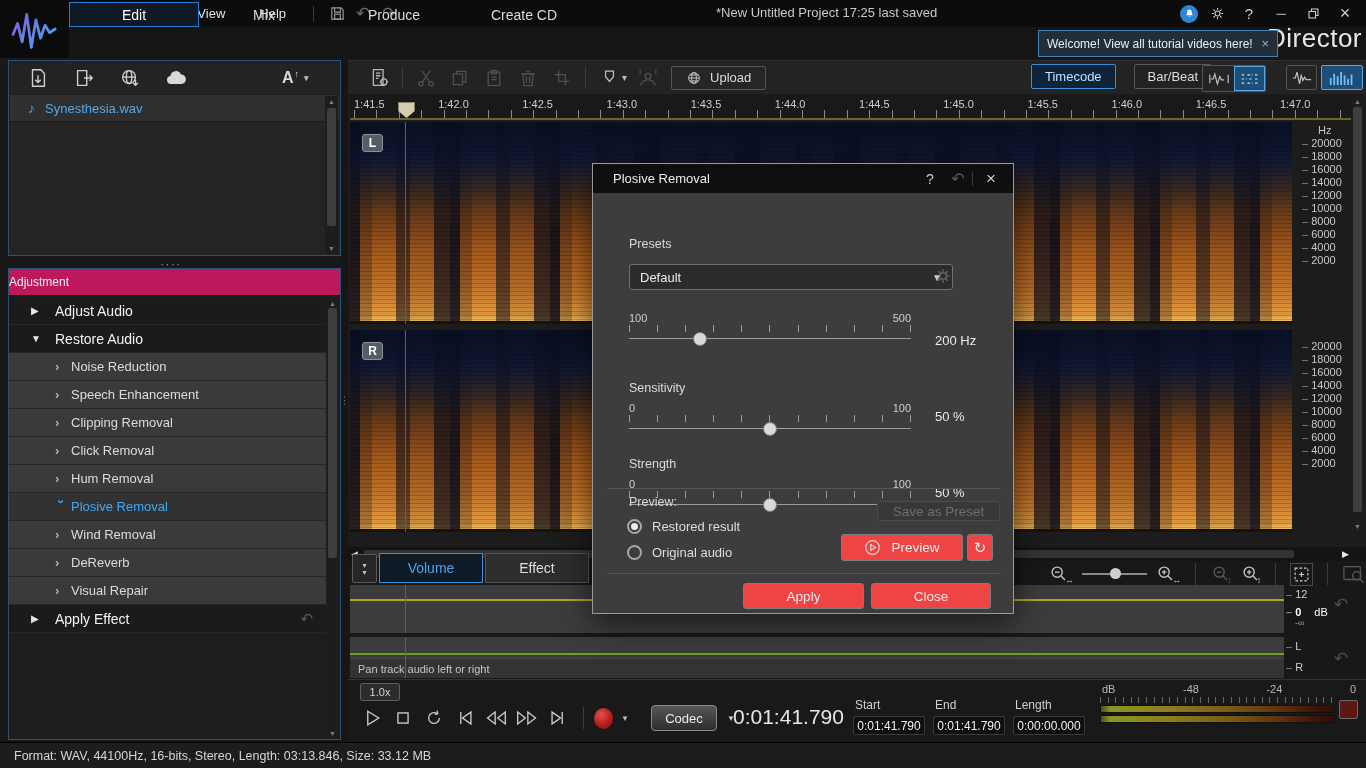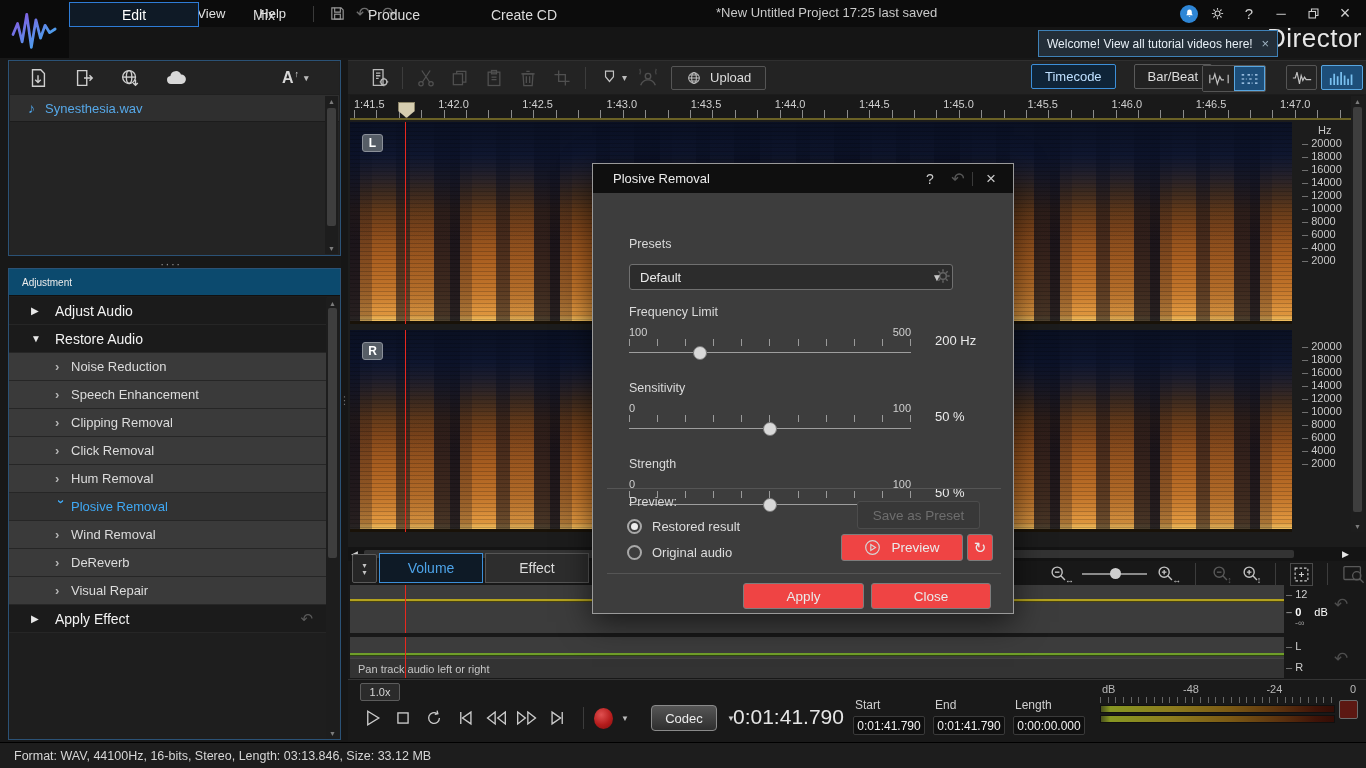--- a/index.html
+++ b/index.html
@@ -54,21 +54,21 @@
   .media-list{position:absolute;left:10px;top:95px;width:329px;height:160px;background:#242424}
   .media-item{height:27px;display:flex;align-items:center;gap:10px;padding-left:18px;background:#2f2f2f;border-bottom:1px solid #1c1c1c}
   .media-item .fname{color:#56a8e8;font-size:13px}
   .note{color:#4da3e8;font-size:14px}
   .vscroll{position:absolute;width:13px;background:#1d1d1d;display:flex;flex-direction:column;align-items:center;justify-content:space-between;padding:1px 0}
   .vscroll .thumb{position:absolute;left:2px;width:9px;background:#3e3e3e;border-radius:2px}
   .scr-ar{font-size:7px;color:#7c7c7c;line-height:9px}
   .dots-h{position:absolute;left:160px;top:256px;color:#8a8a8a;font-size:13px;letter-spacing:1px}
 
   .adj-box{position:absolute;left:8px;top:268px;width:333px;height:472px;border:1px solid #2b5276;background:#1e1e1e}
-  .adj-head{height:27px;display:flex;align-items:center;padding-left:13px;font-size:10px;color:#ececec;background:#0c4a6e;border-bottom:1px solid #111}
+  .adj-head{height:27px;display:flex;align-items:center;font-size:12px;color:#ececec;background:#be185d;border-bottom:1px solid #111}
   .tree{position:absolute;left:0;top:28px;width:318px}
   .trow{height:28px;display:flex;align-items:center;background:#3a3a3a;border-bottom:1px solid #262626;padding-left:46px;font-size:13px;color:#dcdcdc;cursor:pointer}
   .trow .arr{width:16px;color:#b5b5b5;font-size:13px;display:inline-block}
   .trow.section{background:#1b1b1b;padding-left:22px;font-size:14px;color:#f2f2f2}
   .trow.section .arr{font-size:10px;width:24px;color:#e8e8e8}
   .trow.section .arr::before{content:"▶"}
   .trow.section.open .arr::before{content:"▼"}
   .trow:not(.section) .arr::before{content:"›";font-weight:bold}
   .trow.open:not(.section) .arr{transform:rotate(90deg) translate(1px,2px)}
   .trow.selected{color:#3fa9f5;background:#323232}
@@ -747,21 +747,20 @@
       <span class="dim" style="position:absolute;left:340px;top:73px">
         <svg width="20" height="20" viewBox="0 0 24 24" fill="none" stroke="#bdbdbd" stroke-width="1.8">
           <circle cx="12" cy="12" r="4"></circle>
             <path d="M12 4v3M12 17v3M4 12h3M17 12h3M6.4 6.4l2 2M15.6 15.6l2 2M17.6 6.4l-2 2M8.4 15.6l-2 2"></path>
         </svg>
       </span>
 
       <div>
 
           <div class="slgroup" style="top: 112px;">
-            <div class="sl-label">Frequency Limit</div>
             <div class="sl-scale">
               <span class="minv">100</span>
               <span class="maxv">500</span>
             </div>
             <div class="sl-ticks"></div>
             <div class="sl-track">
               <div class="sl-thumb" style="left: 25%;"></div>
             </div>
             <div class="sl-val">200 Hz</div>
           </div>
@@ -800,21 +799,21 @@
           <label class="radio selected">
             <span class="rdot"></span>
             <span>Restored result</span>
           </label>
 
           <label class="radio">
             <span class="rdot"></span>
             <span>Original audio</span>
           </label>
         </div>
-      <div class="dbtn disabled" style="left:264px;top:308px;width:123px;height:28px">
+      <div class="dbtn disabled" style="left:284px;top:308px;width:123px;height:20px">
         <span>Save as Preset</span>
       </div>
       <div class="dbtn" style="left:248px;top:341px;width:122px;height:27px;gap:10px">
         <svg width="17" height="17" viewBox="0 0 20 20" fill="none" stroke="#d6d6d6" stroke-width="1.4">
           <circle cx="10" cy="10" r="8"></circle>
             <path d="M8 6.5l5.5 3.5L8 13.5z"></path>
         </svg>
         <span>Preview</span>
       </div>
       <div class="dbtn" style="left:374px;top:341px;width:26px;height:27px;font-size:15px">

